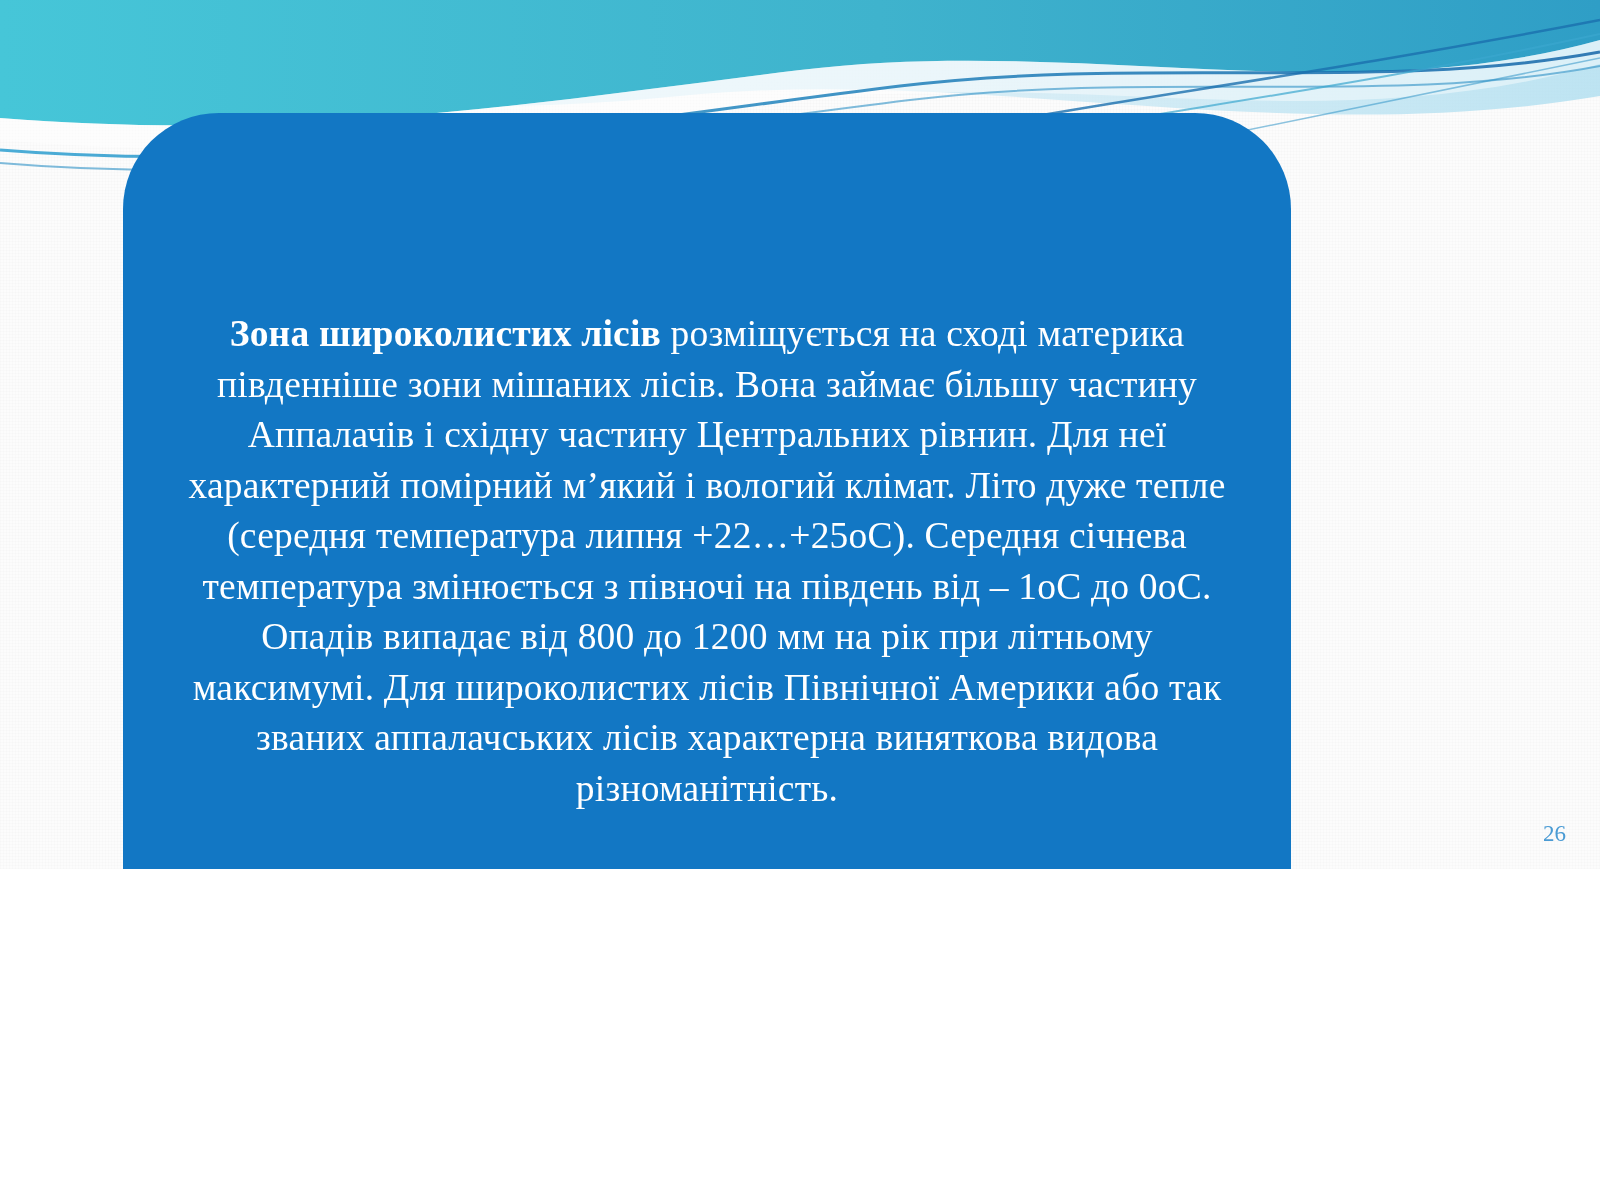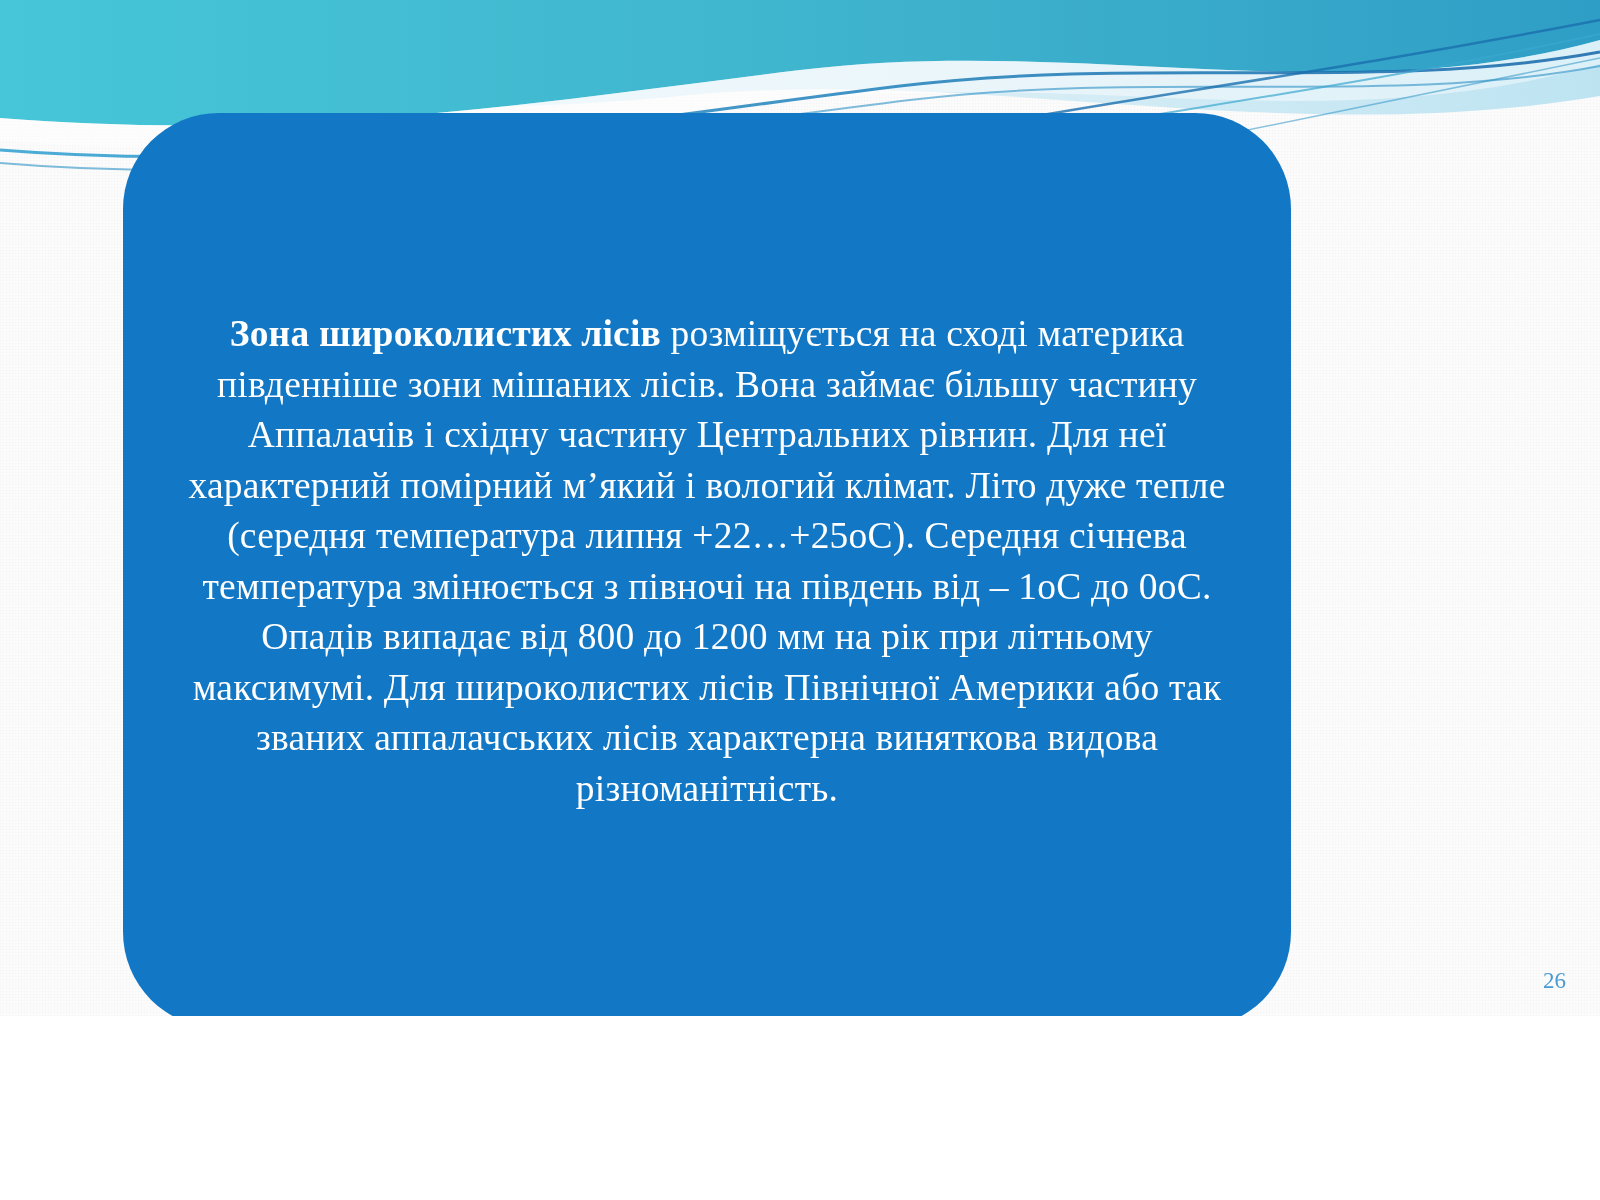--- a/index.html
+++ b/index.html
@@ -12,21 +12,21 @@
     background: #ffffff;
     font-family: "Liberation Serif", serif;
     overflow: hidden;
     position: relative;
   }
 
   #slide {
     position: absolute;
     inset: 0;
     width: 1600px;
-    height: 1016px;
+    height: 869px;
     background: #fcfcfc;
     overflow: hidden;
   }
 
   
   #slide::after {
     content: "";
     position: absolute;
     inset: 0;
     pointer-events: none;

